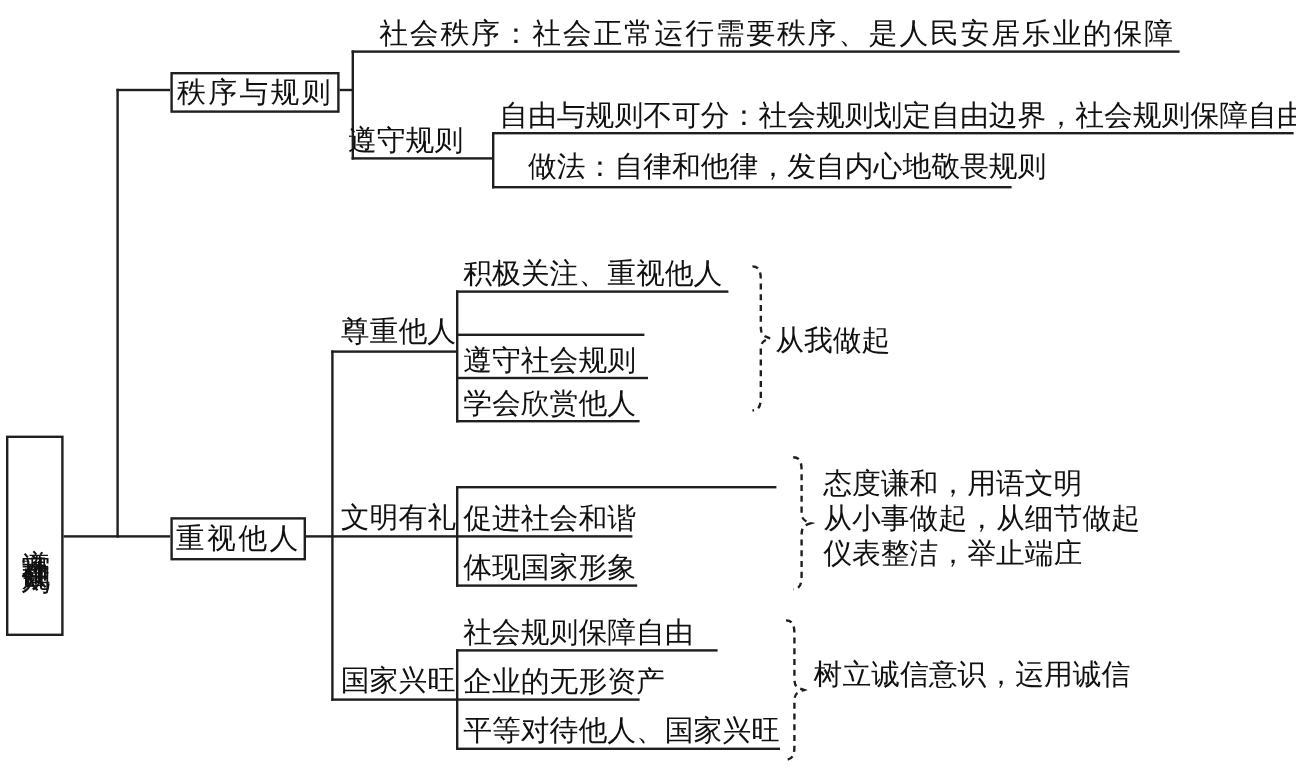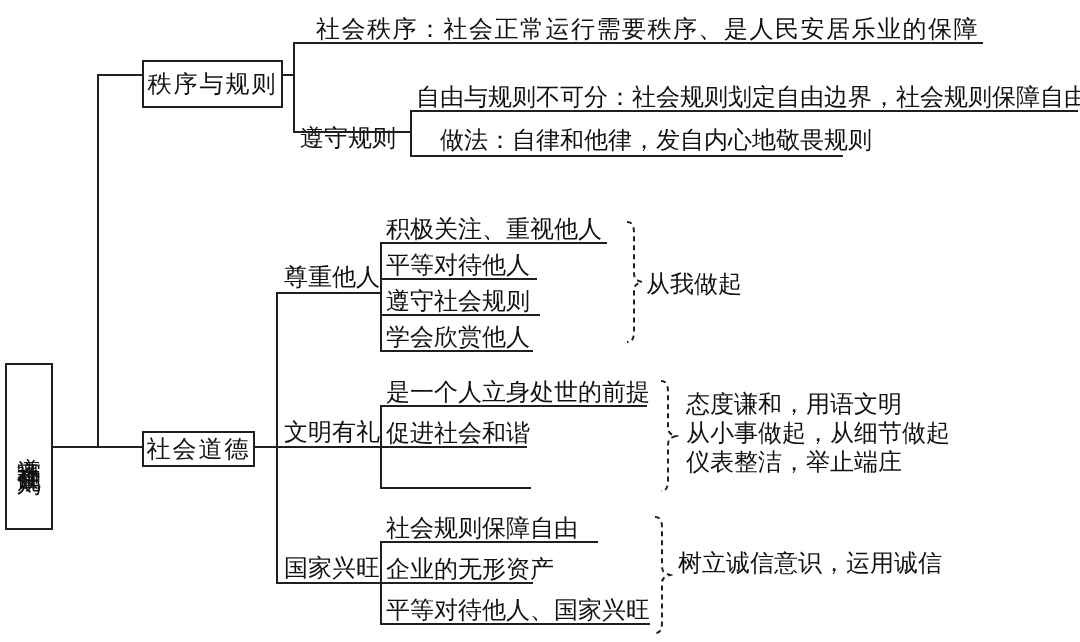--- a/index.html
+++ b/index.html
@@ -30,65 +30,64 @@
 <body>
 
 <div class="canvas">
 
   <div class="box vbox" style="left:5px;top:363px;width:48px;height:167px;">遵守社会规则</div>
 
   <div class="hl" style="left:53px;top:446px;width:89px;"></div>
   <div class="vl" style="left:97px;top:74px;height:374px;"></div>
   <div class="hl" style="left:97px;top:74px;width:45px;"></div>
 
-  <div class="box" style="left:142px;top:60px;width:141px;height:48px;">秩序与规则</div>
+  <div class="box" style="left:142px;top:60px;width:141px;height:34px;">秩序与规则</div>
   <div class="hl" style="left:283px;top:74px;width:12px;"></div>
   <div class="vl" style="left:293px;top:42px;height:91px;"></div>
 
   <div class="txt wide" style="left:303px;top:15px;">社会秩序：社会正常运行需要秩序、是人民安居乐业的保障</div>
   <div class="hl" style="left:293px;top:42px;width:690px;"></div>
 
-  <div class="txt" style="left:300px;top:104px;margin-top:20px;">遵守规则</div>
+  <div class="txt" style="left:290px;top:104px;">遵守规则</div>
   <div class="hl" style="left:293px;top:131px;width:117px;"></div>
   <div class="vl" style="left:410px;top:110px;height:47px;"></div>
 
   <div class="txt" style="left:416px;top:83px;">自由与规则不可分：社会规则划定自由边界，社会规则保障自由</div>
   <div class="hl" style="left:410px;top:110px;width:668px;"></div>
 
   <div class="txt" style="left:440px;top:128px;font-family:Liberation Mono, monospace;">做法：自律和他律，发自内心地敬畏规则</div>
   <div class="hl" style="left:410px;top:155px;width:433px;"></div>
 
-  <div class="box" style="left:142px;top:431px;width:113px;height:36px;">社会道德</div>
+  <div class="box" style="left:142px;top:431px;width:113px;height:36px;">重视他人</div>
   <div class="hl" style="left:255px;top:446px;width:272px;"></div>
   <div class="vl" style="left:276px;top:292px;height:292px;"></div>
 
   <div class="txt" style="left:284px;top:263px;">尊重他人</div>
   <div class="hl" style="left:276px;top:292px;width:104px;"></div>
   <div class="vl" style="left:380px;top:242px;height:110px;"></div>
 
   <div class="txt" style="left:386px;top:215px;">积极关注、重视他人</div>
   <div class="hl" style="left:380px;top:242px;width:227px;"></div>
-  <div class="txt" style="left:386px;top:251px;">平等对待他人</div>
   <div class="hl" style="left:380px;top:278px;width:157px;"></div>
   <div class="txt" style="left:386px;top:287px;">遵守社会规则</div>
   <div class="hl" style="left:380px;top:314px;width:160px;"></div>
   <div class="txt" style="left:386px;top:323px;">学会欣赏他人</div>
   <div class="hl" style="left:380px;top:350px;width:153px;"></div>
 
   <svg class="brace" style="left:625px;top:220px;" width="20" height="124" viewBox="0 0 20 124">
     <path d="M2 2 C8 2 9 7 9 13 L9 52 C9 58 10 60 17 62 C10 64 9 66 9 72 L9 111 C9 117 8 122 2 122"></path>
   </svg>
   <div class="note" style="left:646px;top:268px;">从我做起</div>
 
   <div class="txt" style="left:284px;top:418px;">文明有礼</div>
   <div class="vl" style="left:380px;top:405px;height:84px;"></div>
 
-  <div class="txt" style="left:386px;top:378px;">是一个人立身处世的前提</div>
   <div class="hl" style="left:380px;top:405px;width:267px;"></div>
   <div class="txt" style="left:386px;top:419px;">促进社会和谐</div>
+  <div class="txt" style="left:386px;top:460px;">体现国家形象</div>
   <div class="hl" style="left:380px;top:487px;width:151px;"></div>
 
   <svg class="brace" style="left:659px;top:379px;" width="20" height="114" viewBox="0 0 20 114">
     <path d="M2 2 C8 2 9 7 9 13 L9 47 C9 53 10 55 17 57 C10 59 9 61 9 67 L9 101 C9 107 8 112 2 112"></path>
   </svg>
   <div class="note note-b" style="left:686px;top:390px;">
     <div>态度谦和，用语文明</div>
     <div>从小事做起，从细节做起</div>
     <div>仪表整洁，举止端庄</div>
   </div>

